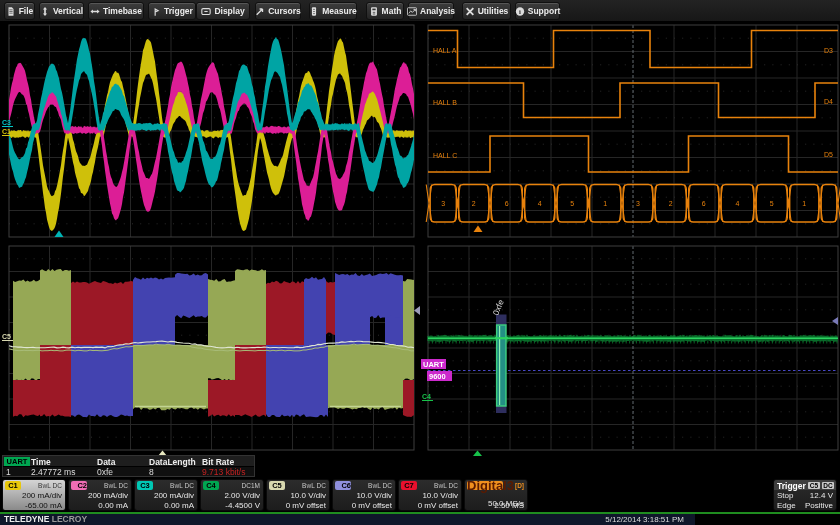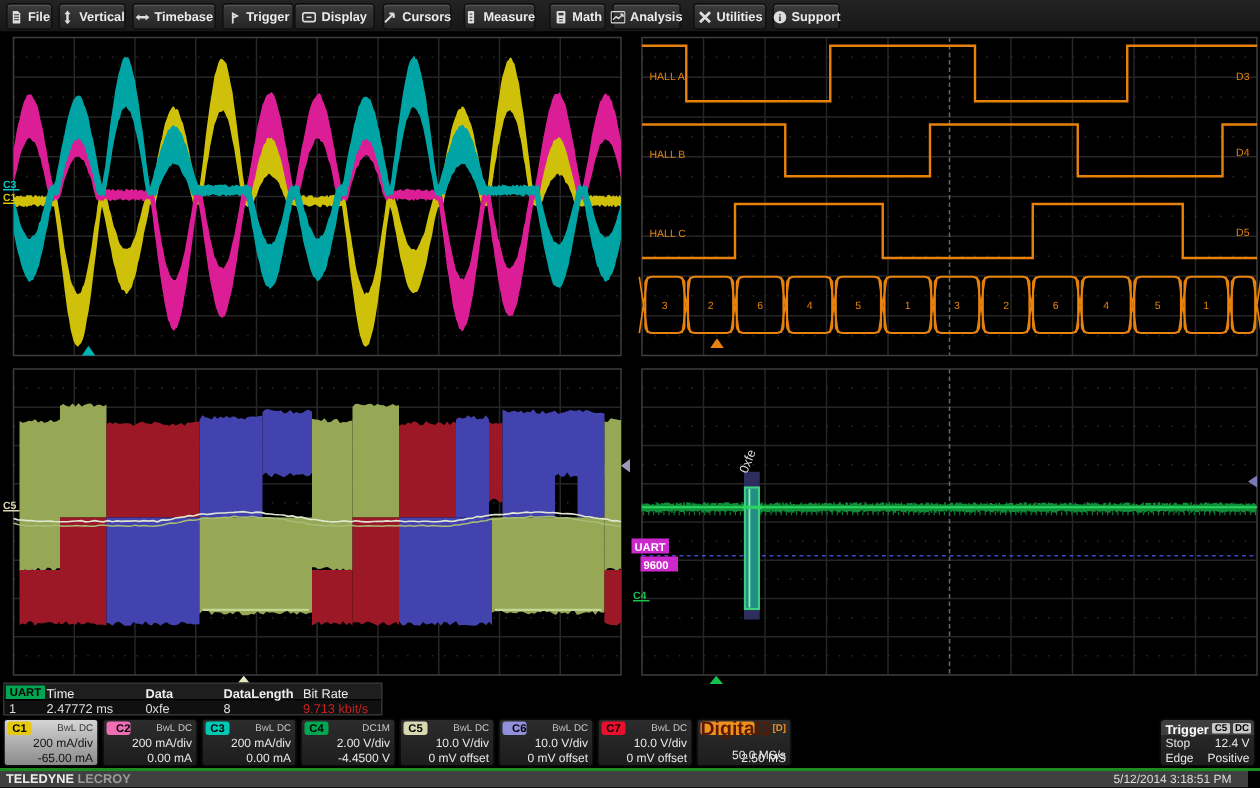--- a/index.html
+++ b/index.html
@@ -274,24 +274,24 @@
         </svg>Utilities</div>
 <div style="position:absolute;left:515px;top:2px;width:45px;height:18px;background:linear-gradient(#3d3d3d,#242424);border:1px solid #101010;border-radius:3px;box-shadow:inset 0 1px 0 #565656;color:#ececec;font-size:8.5px;font-weight:bold;display:flex;align-items:center;justify-content:center;white-space:nowrap;box-sizing:border-box"><svg width="10" height="11" viewBox="0 0 12 12" style="margin-right:3px;flex:none">
           <circle cx="6" cy="6" r="5" fill="#ddd"></circle>
           <text x="6" y="9" text-anchor="middle" font-family="Liberation Serif" font-size="8" font-weight="bold" fill="#222">i</text>
         </svg>Support</div>
 </div>
 
 <div style="position:absolute;left:2px;top:455px;width:253px;height:22px;background:#101010;border:1px solid #333;box-sizing:border-box">
   <div style="position:absolute;left:0;top:0;width:100%;height:11px;background:#1e1e1e;border-bottom:1px solid #000"></div>
   <div style="position:absolute;left:1px;top:1px;width:26px;height:9px;background:#00a651;color:#000;font-size:7.5px;font-weight:bold;text-align:center;line-height:9px">UART</div>
-  <div style="position:absolute;left:28px;top:1px;color:#eee;font-size:8.5px;font-weight:normal">Time</div>
+  <div style="position:absolute;left:28px;top:1px;color:#eee;font-size:8.5px;font-weight:bold">Time</div>
   <div style="position:absolute;left:94px;top:1px;color:#eee;font-size:8.5px;font-weight:bold">Data</div>
   <div style="position:absolute;left:146px;top:1px;color:#eee;font-size:8.5px;font-weight:bold">DataLength</div>
-  <div style="position:absolute;left:199px;top:1px;color:#eee;font-size:8.5px;font-weight:normal">Bit Rate</div>
+  <div style="position:absolute;left:199px;top:1px;color:#eee;font-size:8.5px;font-weight:bold">Bit Rate</div>
   <div style="position:absolute;left:3px;top:11px;color:#ddd;font-size:8.5px">1</div>
   <div style="position:absolute;left:28px;top:11px;color:#ddd;font-size:8.5px">2.47772 ms</div>
   <div style="position:absolute;left:94px;top:11px;color:#ddd;font-size:8.5px">0xfe</div>
   <div style="position:absolute;left:146px;top:11px;color:#ddd;font-size:8.5px">8</div>
   <div style="position:absolute;left:199px;top:11px;color:#c62222;font-size:8.5px">9.713 kbit/s</div>
 </div>
 
 <div style="position:absolute;left:2px;top:479px;width:64px;height:32px;background:linear-gradient(#d4d4d4,#8a8a8a);border-radius:3px;border:1px solid #0a0a0a;box-sizing:border-box">
   <div style="position:absolute;left:2px;top:1px;width:16px;height:9px;background:#e8c80a;border-radius:2px;color:#000;font-size:7.5px;font-weight:bold;text-align:center;line-height:9.5px">C1</div>
   <div style="position:absolute;right:3px;top:2px;color:#333;font-size:6.5px">B<span style="font-size:5px">W</span>L&nbsp;DC</div>
@@ -353,16 +353,16 @@
   <div style="position:absolute;left:3px;top:1px;color:#fff;font-size:8.5px;font-weight:bold">Trigger</div>
   <div style="position:absolute;right:16px;top:1.5px;width:12px;height:7.5px;background:#c8c8c8;border-radius:1px;color:#000;font-size:6.5px;font-weight:bold;text-align:center;line-height:8px">C5</div>
   <div style="position:absolute;right:2px;top:1.5px;width:12px;height:7.5px;background:#c8c8c8;border-radius:1px;color:#000;font-size:6.5px;font-weight:bold;text-align:center;line-height:8px">DC</div>
   <div style="position:absolute;left:3px;top:11px;color:#e8e8e8;font-size:8px">Stop</div>
   <div style="position:absolute;right:3px;top:11px;color:#e8e8e8;font-size:8px">12.4 V</div>
   <div style="position:absolute;left:3px;top:21px;color:#e8e8e8;font-size:8px">Edge</div>
   <div style="position:absolute;right:3px;top:21px;color:#e8e8e8;font-size:8px">Positive</div>
 </div>
 
 <div style="position:absolute;left:0;top:512px;width:840px;height:2px;background:#1f8c1f"></div>
-<div style="position:absolute;left:0;top:514px;width:832px;height:11px;background:#404040">
+<div style="position:absolute;left:0;top:514px;width:695px;height:11px;background:#0f172a">
   <div style="position:absolute;left:4px;top:0;color:#ececec;font-size:8.5px;font-weight:bold;line-height:11px">TELEDYNE <span style="color:#9a9a9a">LECROY</span></div>
   <div style="position:absolute;right:11px;top:0;color:#dcdcdc;font-size:8px;line-height:11px">5/12/2014 3:18:51 PM</div>
 </div>
 </div>
 </body></html>

